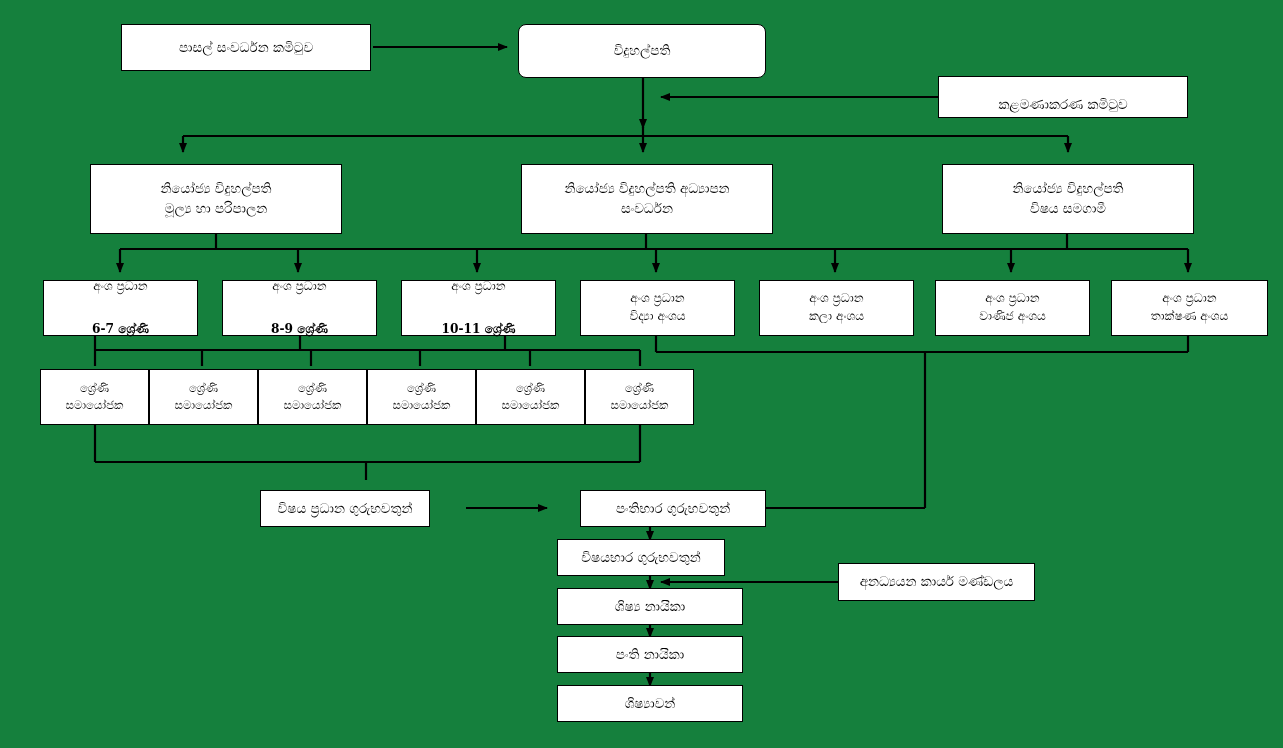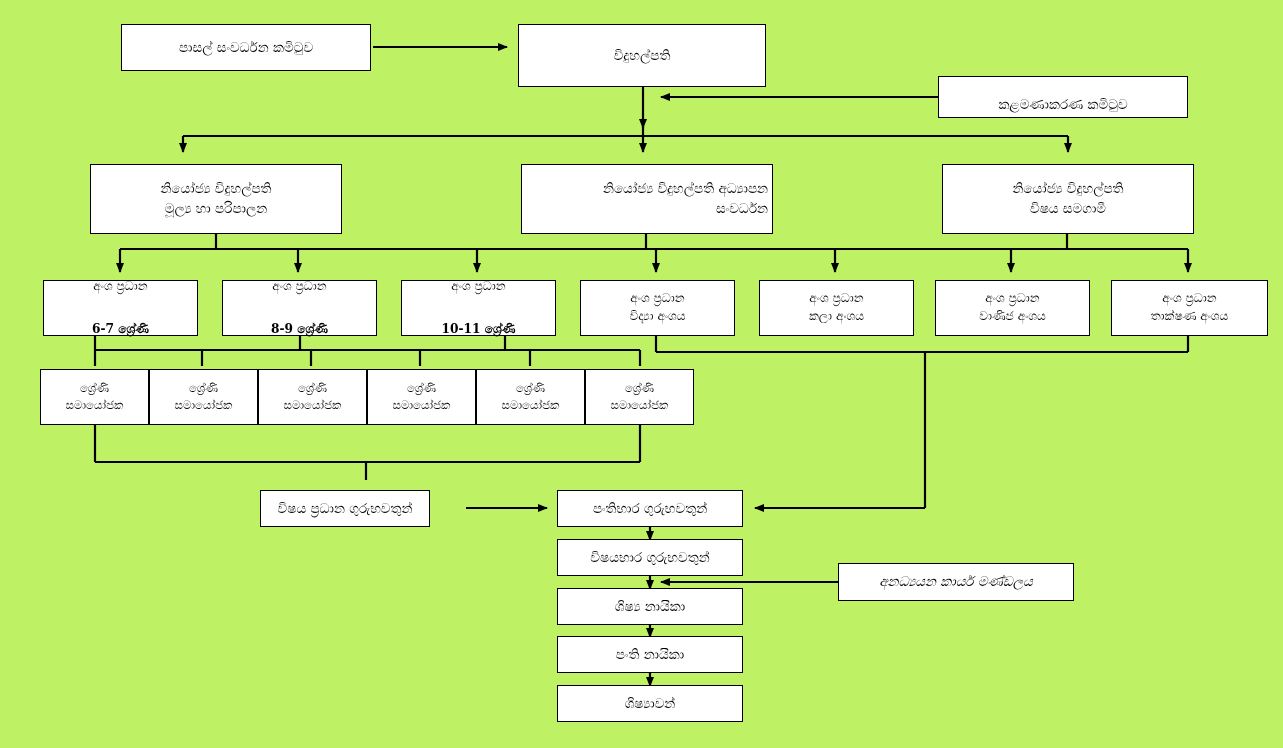--- a/index.html
+++ b/index.html
@@ -9,21 +9,21 @@
     background: #ffffff;
   }
   body {
     font-family: "DejaVu Sans", "Liberation Sans", sans-serif;
     color: #000000;
   }
   #canvas {
     position: relative;
     width: 1283px;
     height: 748px;
-    background: #bef264;
+    background: #15803d;
     overflow: hidden;
   }
   
   #connectors {
     position: absolute;
     left: 0;
     top: 0;
     width: 1283px;
     height: 748px;
     pointer-events: none;
@@ -137,34 +137,34 @@
       <line x1="650" y1="624" x2="650" y2="637" marker-end="url(#arrowD)"></line>
 
       <line x1="650" y1="673" x2="650" y2="686" marker-end="url(#arrowD)"></line>
     </g>
   </svg>
 
   <div class="node" style="left:121px; top:24px; width:250px; height:47px;">
     <span class="line1">පාසල් සංවර්ධන කමිටුව</span>
   </div>
 
-  <div class="node" style="left:518px; top:24px; width:248px; height:63px;">
+  <div class="node" style="left:518px; top:24px; width:248px; height:54px;border-radius:8px;">
     <span class="line1">විදුහල්පති</span>
   </div>
 
   <div class="node" style="left:938px; top:76px; width:250px; height:42px;justify-content:flex-end;">
     <span class="line1">කළමණාකරණ කමිටුව</span>
   </div>
 
   <div class="node" style="left:90px; top:164px; width:252px; height:70px;">
     <span class="line1">නියෝජ්‍ය විදුහල්පති</span>
     <span class="line2">මූල්‍ය හා පරිපාලන</span>
   </div>
 
-  <div class="node" style="left:521px; top:164px; width:252px; height:70px;align-items:flex-end;">
+  <div class="node" style="left:521px; top:164px; width:252px; height:70px;">
     <span class="line1">නියෝජ්‍ය විදුහල්පති අධ්‍යාපන</span>
     <span class="line2">සංවර්ධන</span>
   </div>
 
   <div class="node" style="left:942px; top:164px; width:252px; height:70px;">
     <span class="line1">නියෝජ්‍ය විදුහල්පති</span>
     <span class="line2">විෂය සමගාමී</span>
   </div>
 
   <div class="node small bold-second" style="left:43px; top:280px; width:155px; height:56px;">
@@ -224,29 +224,29 @@
   </div>
   <div class="node xsmall" style="left:585px; top:369px; width:109px; height:56px;">
     <span class="line1">ශ්‍රේණි</span>
     <span class="line2">සමායෝජක</span>
   </div>
 
   <div class="node" style="left:260px; top:490px; width:170px; height:37px;">
     <span class="line1">විෂය ප්‍රධාන ගුරුභවතුන්</span>
   </div>
 
-  <div class="node" style="left:557px; top:490px; width:186px; height:37px;">
+  <div class="node" style="left:580px; top:490px; width:186px; height:37px;">
     <span class="line1">පංතිභාර ගුරුභවතුන්</span>
   </div>
 
-  <div class="node" style="left:557px; top:539px; width:186px; height:37px;align-items:center;">
+  <div class="node" style="left:557px; top:539px; width:168px; height:37px;align-items:center;">
     <span class="line1">විෂයභාර ගුරුභවතුන්</span>
   </div>
 
-  <div class="node" style="left:838px; top:563px; width:236px; height:38px;font-style:italic;">
+  <div class="node" style="left:838px; top:563px; width:197px; height:38px;">
     <span class="line1">අනධ්‍යයන කාර්ය මණ්ඩලය</span>
   </div>
 
   <div class="node" style="left:557px; top:588px; width:186px; height:37px;">
     <span class="line1">ශිෂ්‍ය නායිකා</span>
   </div>
 
   <div class="node" style="left:557px; top:636px; width:186px; height:37px;">
     <span class="line1">පංති නායිකා</span>
   </div>

